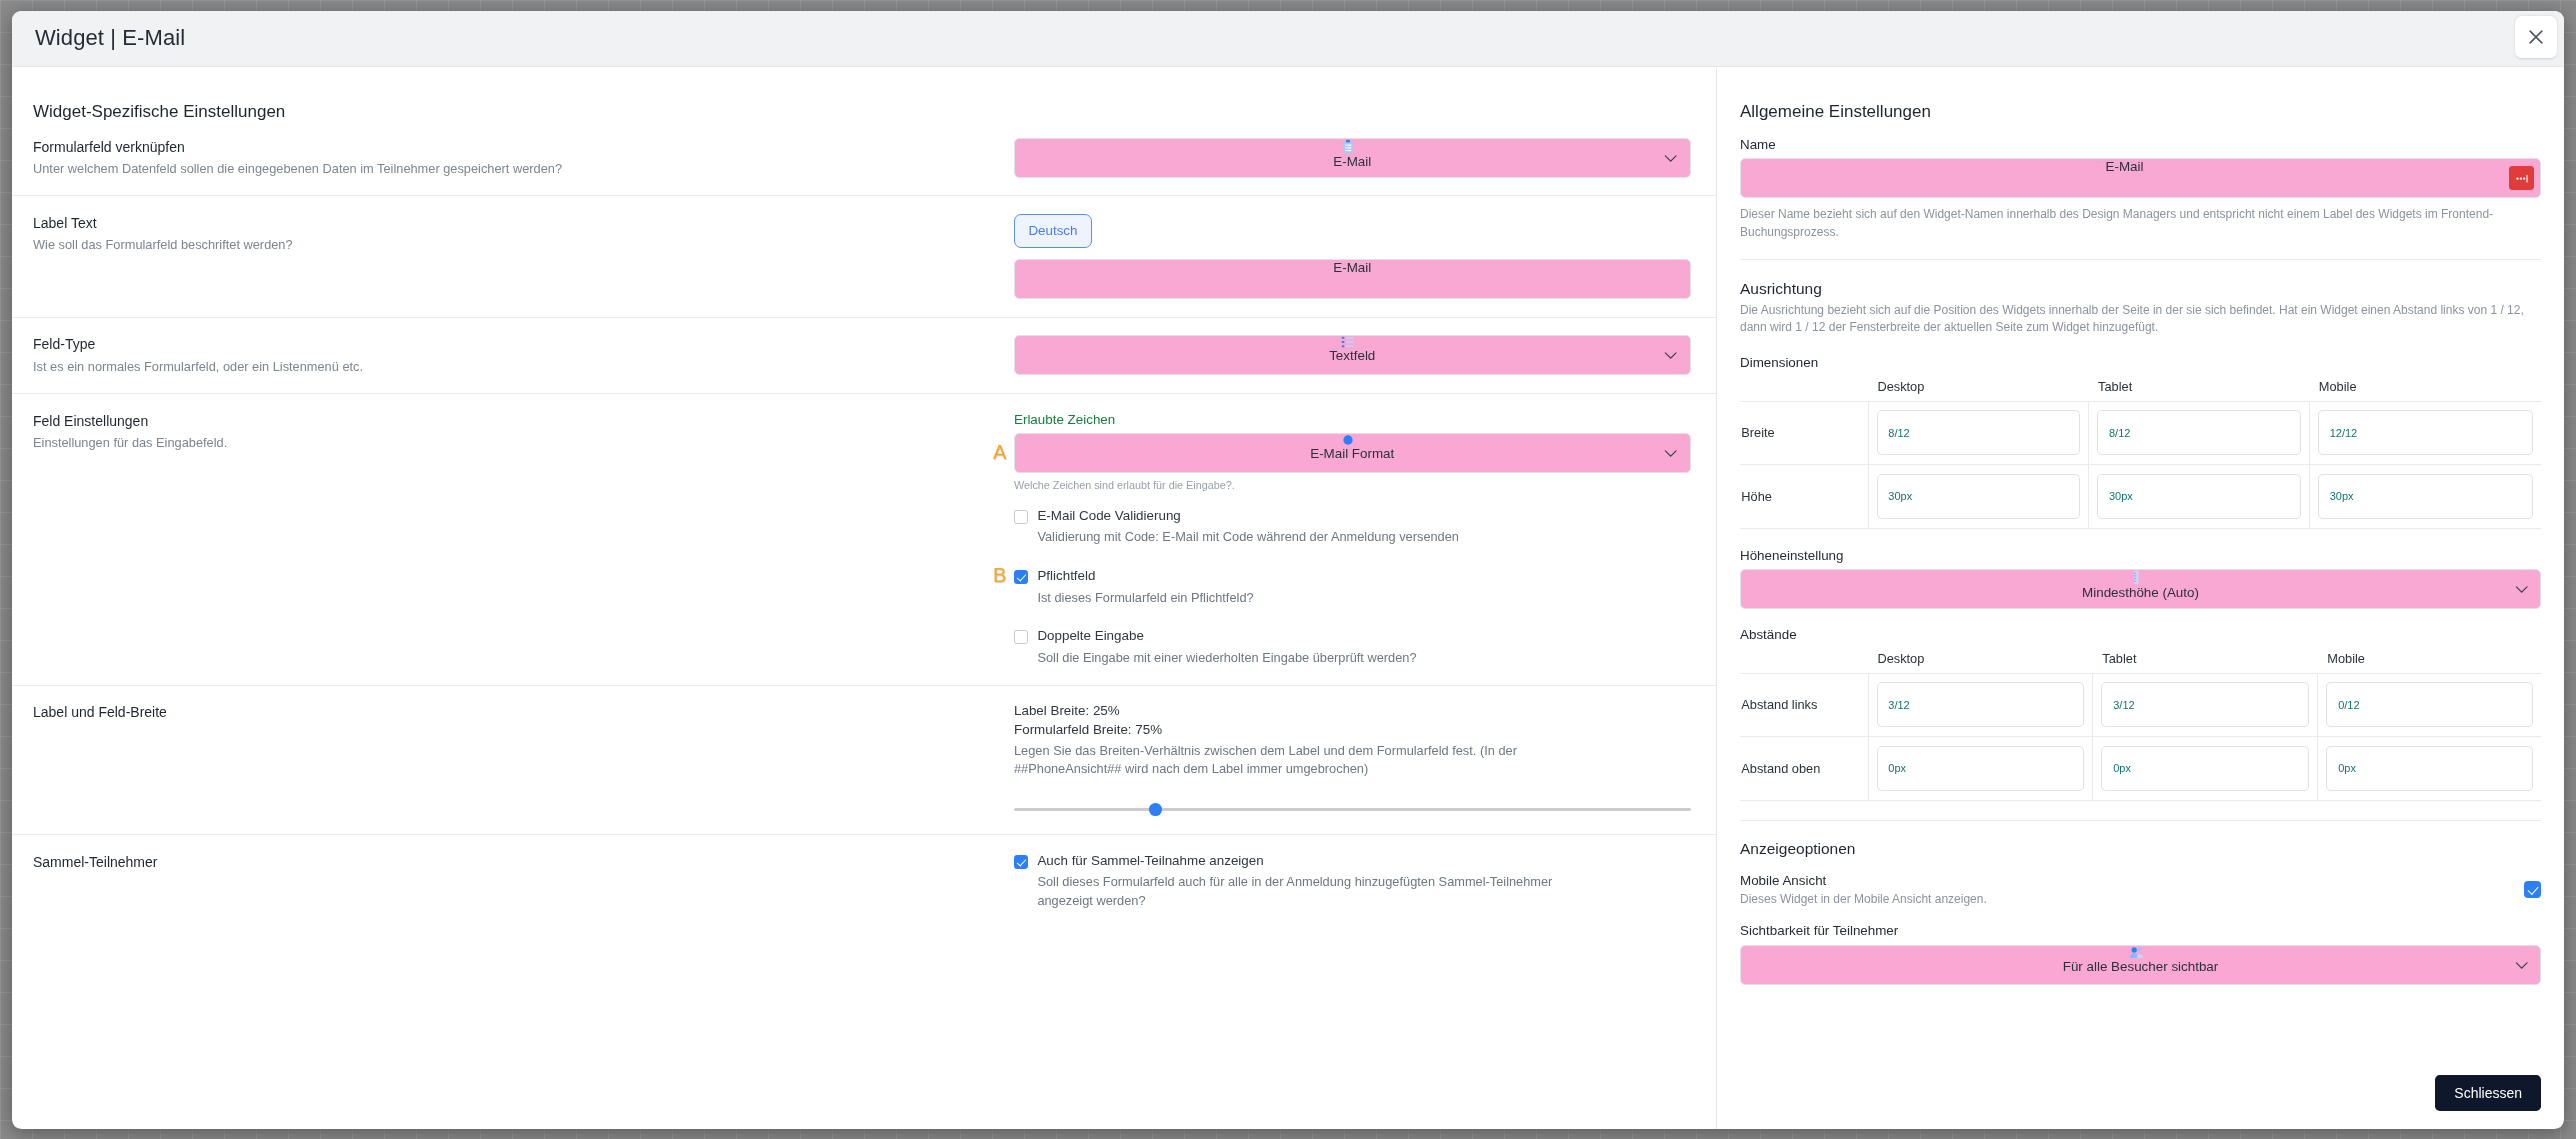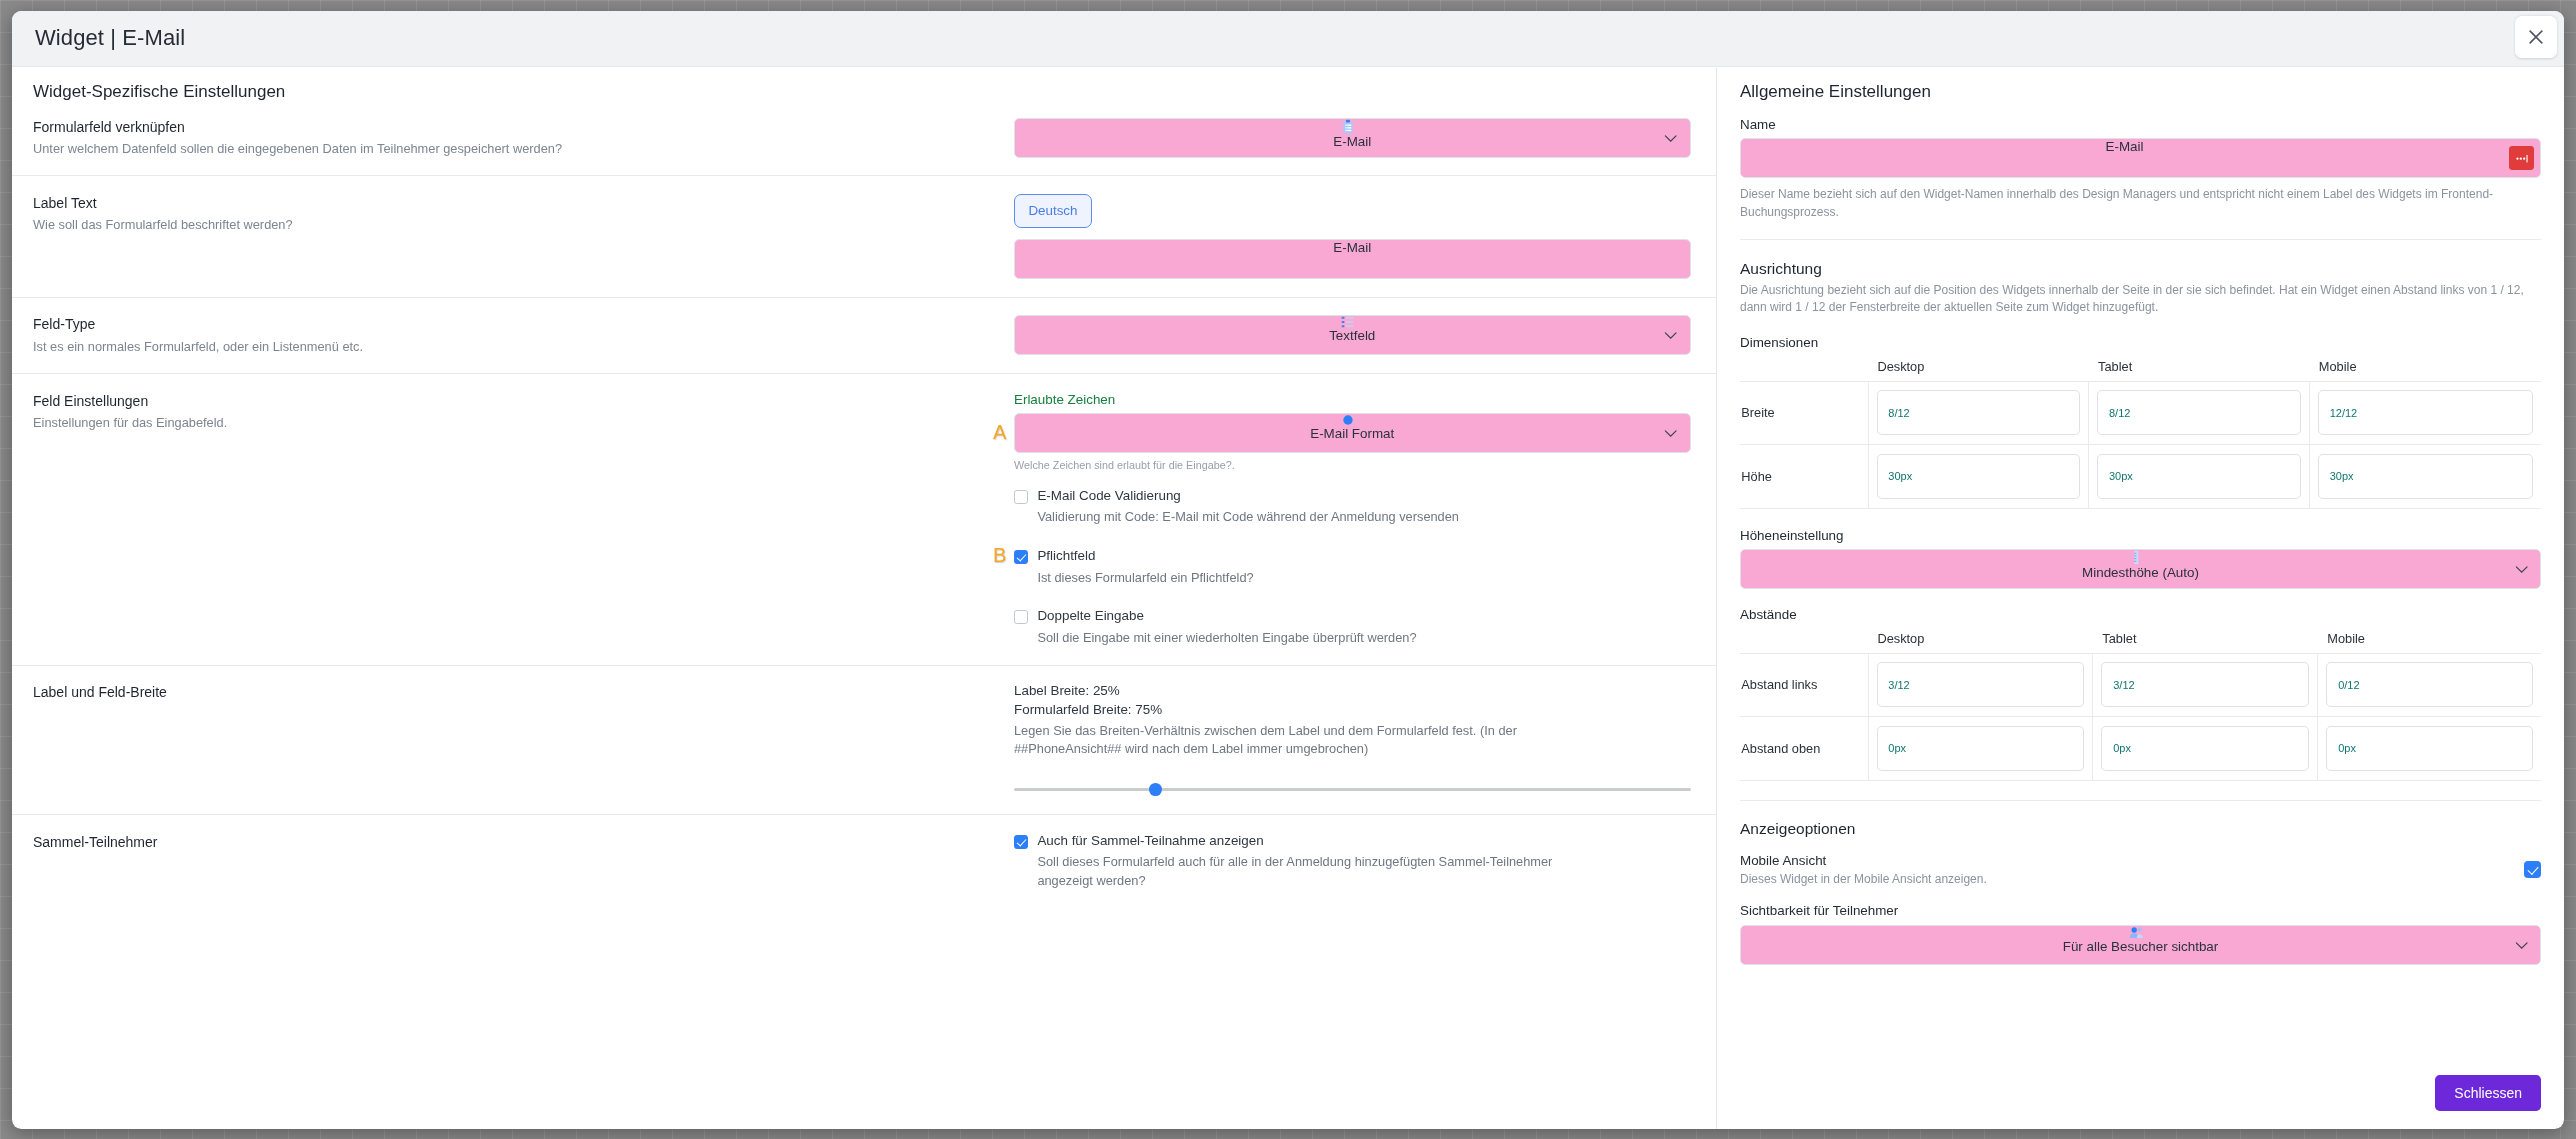--- a/index.html
+++ b/index.html
@@ -64,21 +64,21 @@
     padding: 0;
   }
   #right-pane {
     flex: 1;
     position: relative;
   }
 
   .pane-title {
     font-size: 17px;
     color: #1f2530;
-    padding: 14px 0 0 21px;
+    padding: 34px 0 0 21px;
   }
   #right-pane .pane-title { padding-left: 23px; }
 
   
   .row {
     display: flex;
     border-bottom: 0.7px solid #e9eaec;
     padding: 17.5px 0 17.5px 0;
     align-items: flex-start;
   }
@@ -290,21 +290,21 @@
 
   
   #footer {
     position: absolute;
     right: 0; bottom: 0;
     padding: 0 23px 17.5px 0;
   }
   .primary-btn {
     display: inline-flex; align-items: center; justify-content: center;
     height: 36px; padding: 0 19px;
-    background: #6d28d9;
+    background: #0f172a;
     color: #fff;
     border: none; border-radius: 4.7px;
     font-size: 14px;
     cursor: pointer;
     font-family: "Liberation Sans", sans-serif;
   }
 </style>
 </head>
 <body>
 

